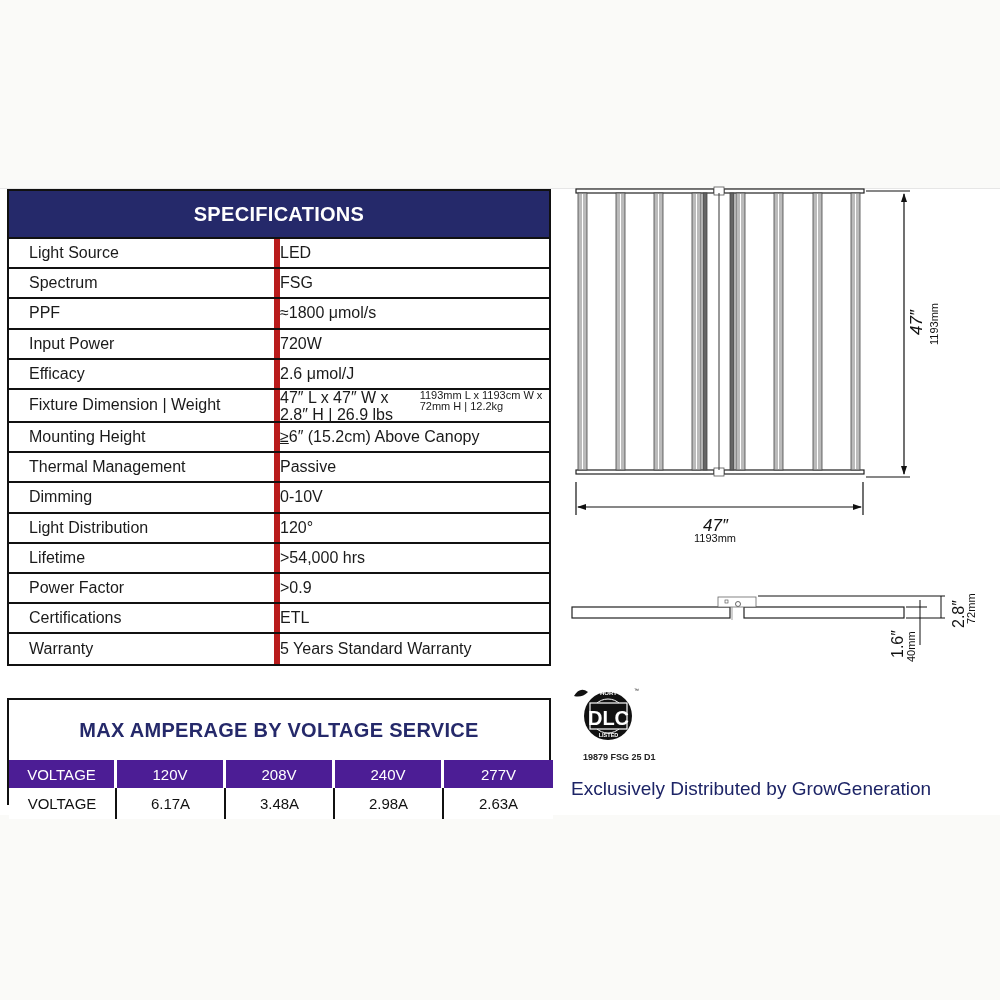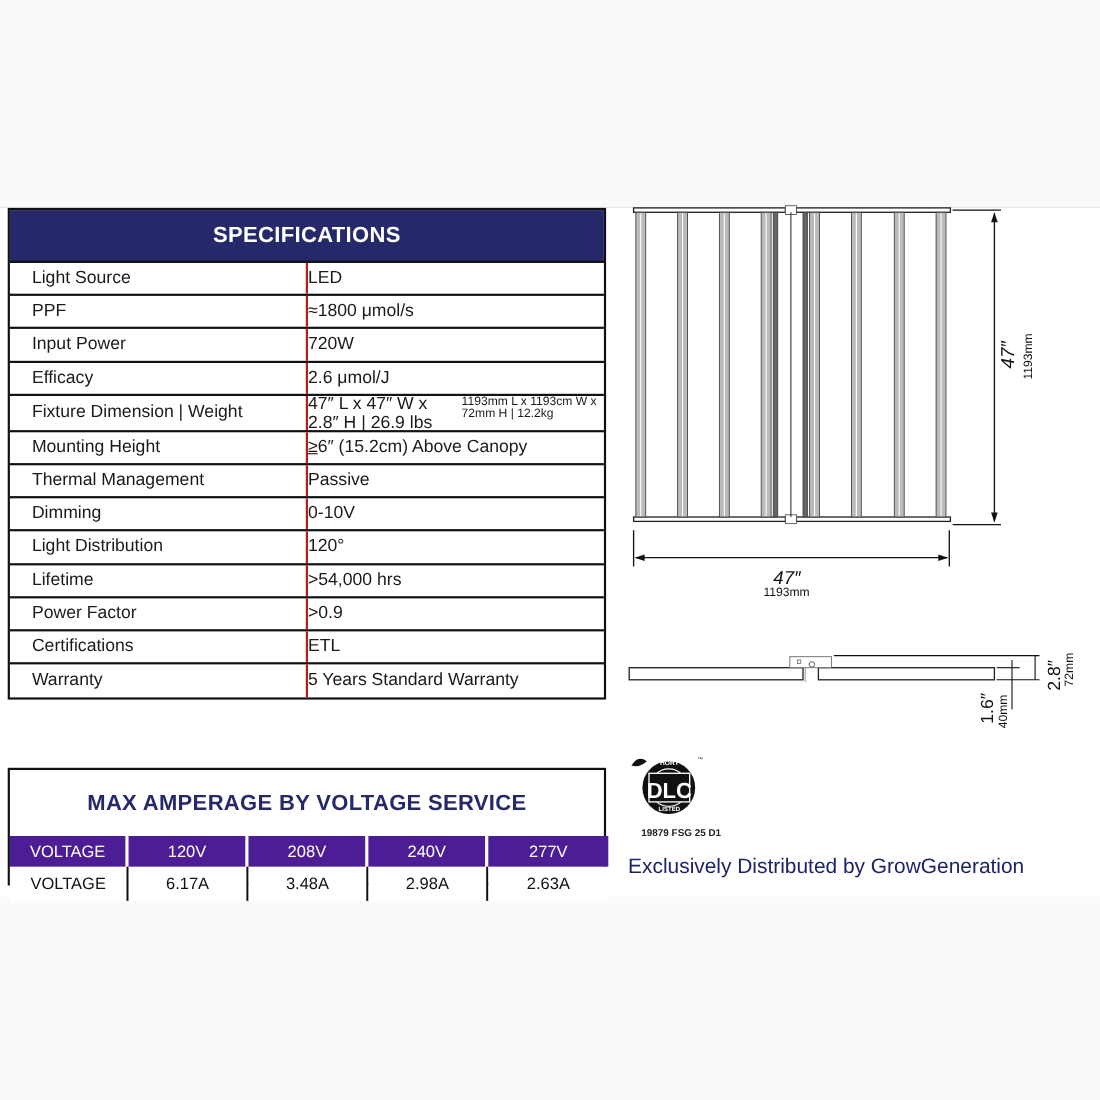--- a/index.html
+++ b/index.html
@@ -25,21 +25,21 @@
     font-weight: bold; font-size: 20px; letter-spacing: 0.3px;
     border-bottom: 2px solid #111;
   }
   .spec-row {
     display: flex; border-bottom: 2px solid #111; box-sizing: border-box;
     height: 30.2px; align-items: stretch;
   }
   .spec-row:last-child { border-bottom: none; text-align: right; }
   .spec-row.tall { height: 33px; }
   .spec-label {
-    width: 271px; border-right: 2px solid #b91c1c; box-sizing: border-box;
+    width: 271px; border-right: 6px solid #b91c1c; box-sizing: border-box;
     padding-left: 20px; display: flex; align-items: center;
     font-size: 16px; color: #1a1a1a;
   }
   .spec-value {
     flex: 1; display: flex; align-items: center;
     font-size: 16px; color: #1a1a1a;
   }
   .spec-value.two-line { flex-direction: row; align-items: flex-start; justify-content: center; line-height: 1.05; }
   .spec-value .sub { font-size: 11px; }
   .u { text-decoration: underline; }
@@ -82,20 +82,24 @@
 <body>
 
 <div class="band"></div>
 
 <div class="spec">
   <div class="spec-header">SPECIFICATIONS</div>
 
   <div class="spec-row">
     <div class="spec-label">Light Source</div>
     <div class="spec-value">LED</div>
+  </div>
+  <div class="spec-row">
+    <div class="spec-label">Spectrum</div>
+    <div class="spec-value">FSG</div>
   </div>
   <div class="spec-row">
     <div class="spec-label">PPF</div>
     <div class="spec-value">≈1800 μmol/s</div>
   </div>
   <div class="spec-row">
     <div class="spec-label">Input Power</div>
     <div class="spec-value">720W</div>
   </div>
   <div class="spec-row">

